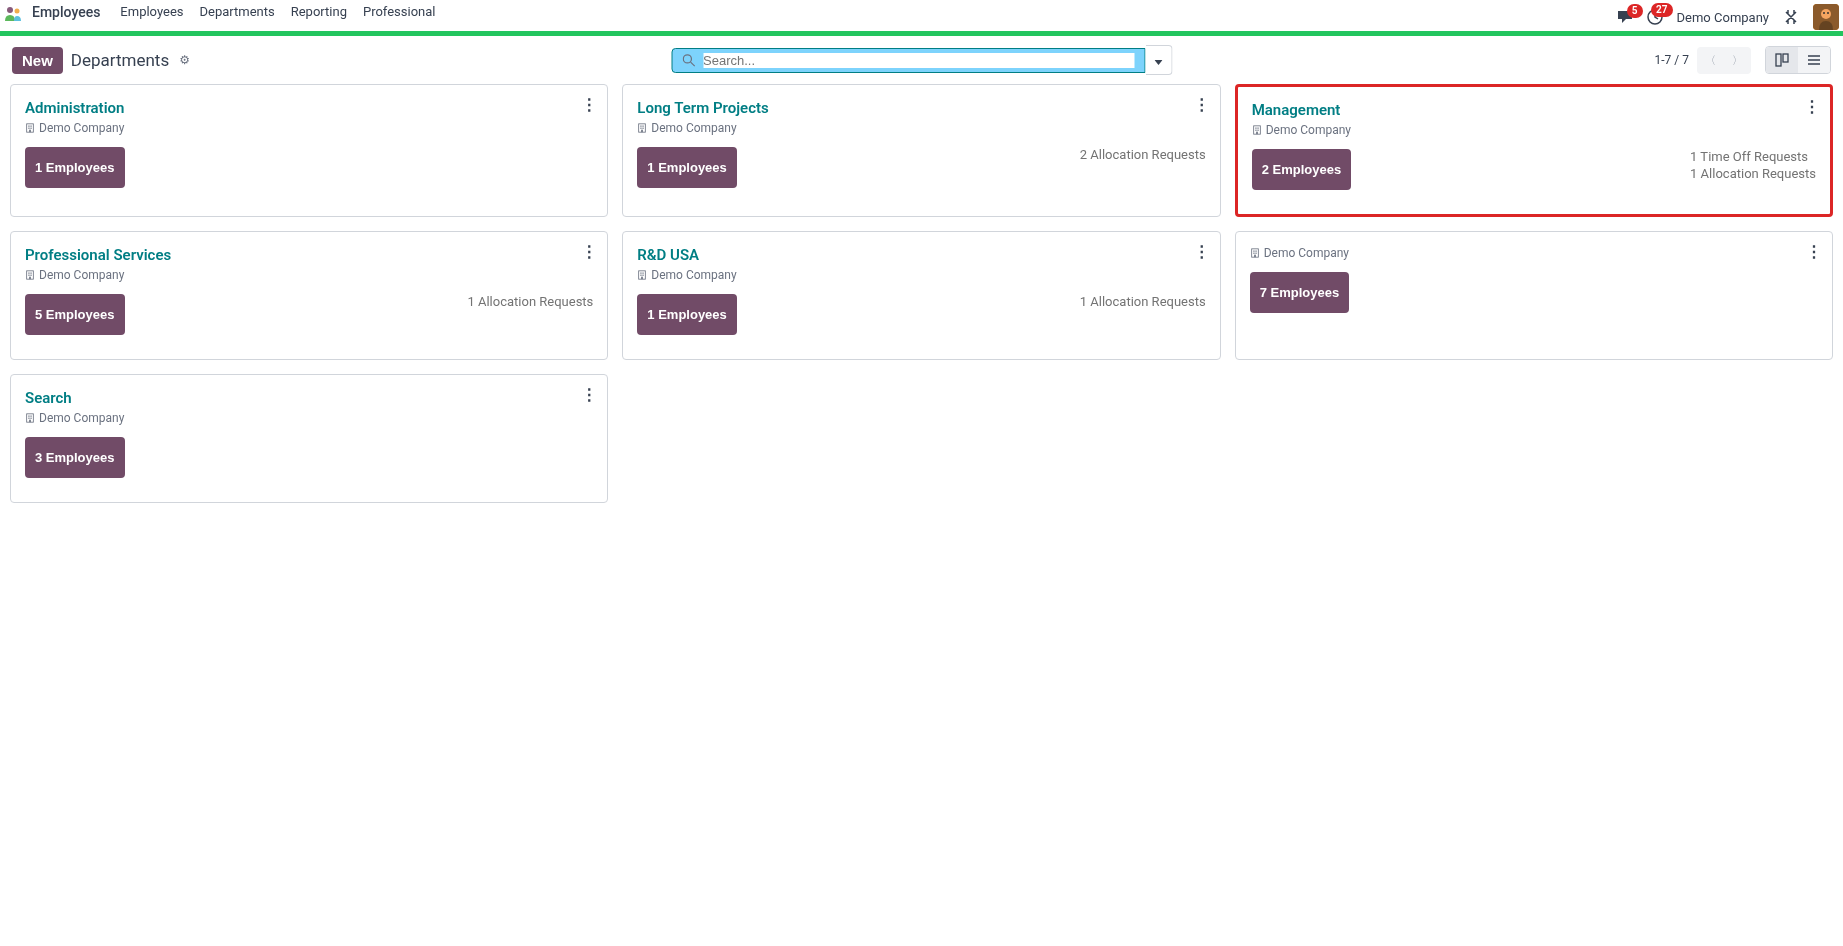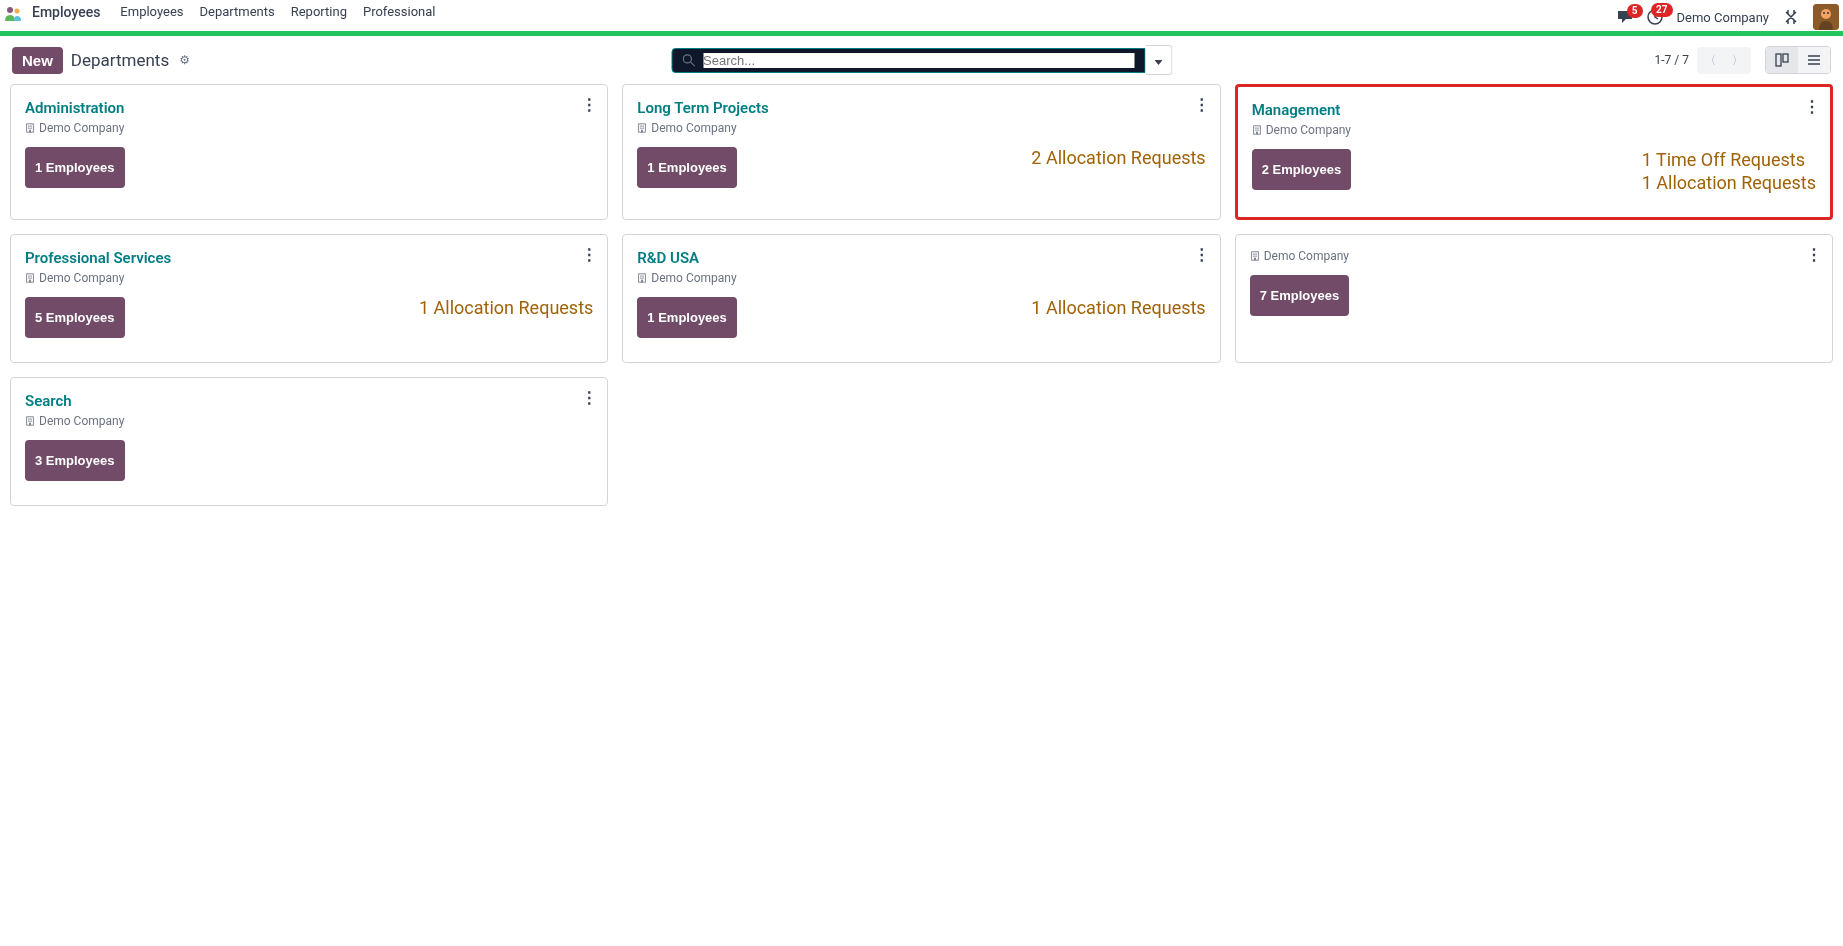--- a/index.html
+++ b/index.html
@@ -115,21 +115,21 @@
       left: 50%;
       transform: translateX(-50%);
     }
     .search-box {
       display: flex;
       align-items: center;
       border: 1px solid #017e84;
       border-radius: 4px 0 0 4px;
       padding: 4px 10px;
       width: 474px;
-      background: #0f172a;
+      background: #7dd3fc;
     }
     .search-input {
       border: none;
       outline: none;
       flex: 1;
       font-size: 13px;
       margin-left: 8px;
     }
     .search-dropdown {
       border: 1px solid #d1d5db;
@@ -228,22 +228,22 @@
       font-size: 13px;
       cursor: pointer;
     }
     .card-links {
       display: flex;
       flex-direction: column;
       align-items: flex-start;
       gap: 2px;
     }
     .card-link {
-      color: #a16207;
-      font-size: 18px;
+      color: #737373;
+      font-size: 13px;
       cursor: pointer;
     }
     .card-menu {
       position: absolute;
       top: 10px;
       right: 10px;
       cursor: pointer;
       color: #374151;
       font-size: 16px;
       font-weight: bold;

